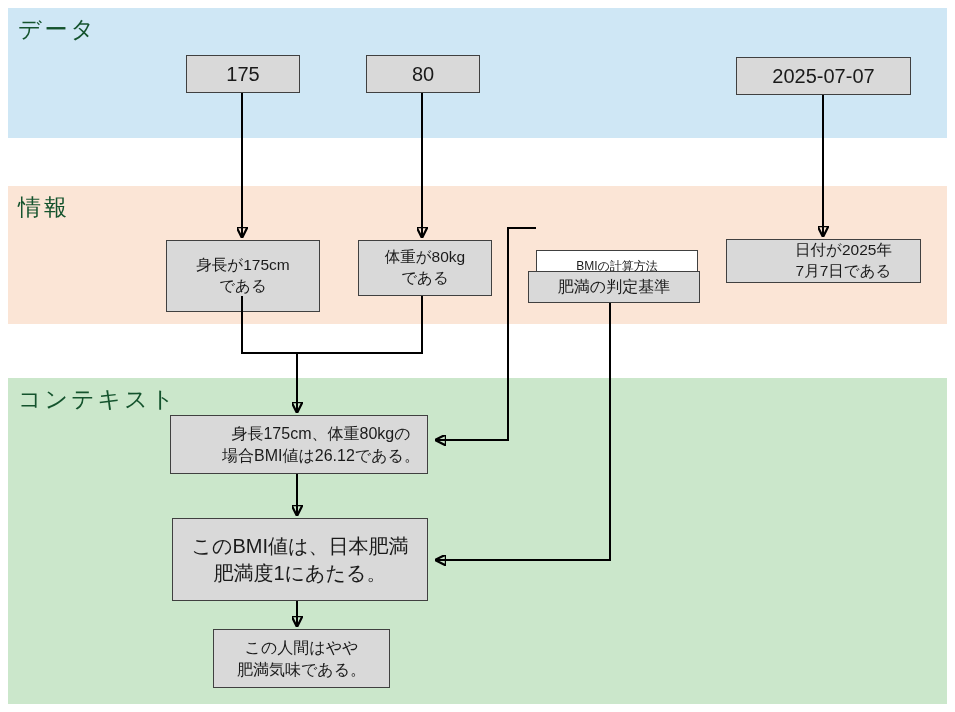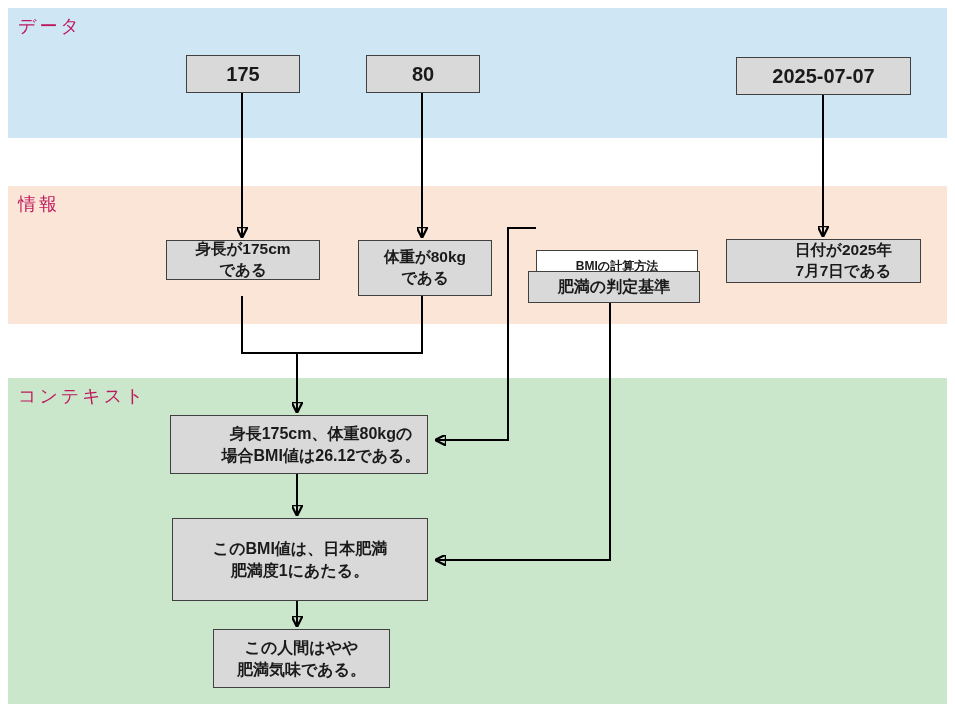--- a/index.html
+++ b/index.html
@@ -10,45 +10,44 @@
     font-family:"Liberation Sans","DejaVu Sans",sans-serif;
     color:var(--text,#1f1f1f);
     overflow:hidden;
   }
   .band { position:absolute; left:8px; width:939px; }
   .band-data    { top:8px;   height:130px; background:var(--band-data,#cfe7f5); }
   .band-info    { top:186px; height:138px; background:var(--band-info,#fbe5d6); }
   .band-context { top:378px; height:326px; background:var(--band-context,#cbe7cb); }
   .band-label {
     position:absolute; top:6px; left:10px;
-    font-size:18px; letter-spacing:3px; color:#be185d;
+    font-size:23px; letter-spacing:3px; color:#14532d;
   }
   .node {
     position:absolute;
     display:flex; flex-direction:column; justify-content:center; align-items:center;
     text-align:center;
     background:var(--box-fill,#d9d9d9);
     border:1.5px solid var(--box-border,#404040);
     line-height:1.35;
     color:#1a1a1a;
-    font-weight:bold;
   }
   .node.white { background:var(--box-white,#ffffff); }
   .big { font-size:20px; }
   .mid { font-size:15.5px; }
   .n-height    { left:186px; top:55px;  width:114px; height:38px; }
   .n-weight    { left:366px; top:55px;  width:114px; height:38px; }
   .n-date      { left:736px; top:57px;  width:175px; height:38px; }
-  .n-height-i  { left:166px; top:240px; width:154px; height:40px; }
+  .n-height-i  { left:166px; top:240px; width:154px; height:72px; }
   .n-weight-i  { left:358px; top:240px; width:134px; height:56px; }
   .n-bmi-m     { left:536px; top:212px; width:162px; height:32px; font-size:12px;margin-top:38px; }
   .n-obesity   { left:528px; top:271px; width:172px; height:32px; font-size:16px; }
   .n-date-i    { left:726px; top:239px; width:195px; height:44px;padding-left:40px; }
   .n-bmi-r     { left:170px; top:415px; width:258px; height:59px; font-size:16px;padding-left:44px; }
-  .n-judge     { left:172px; top:518px; width:256px; height:83px; font-size:16px; }
+  .n-judge     { left:172px; top:518px; width:256px; height:83px; font-size:20px; }
   .n-concl     { left:213px; top:629px; width:177px; height:59px; font-size:16px; }
   .wires { position:absolute; inset:0; pointer-events:none; }
   .wires path { stroke:var(--arrow,#000000); stroke-width:2; fill:none; }
 </style>
 </head>
 <body>
 
 <div class="band band-data">
   <div class="band-label">データ</div>
 </div>

